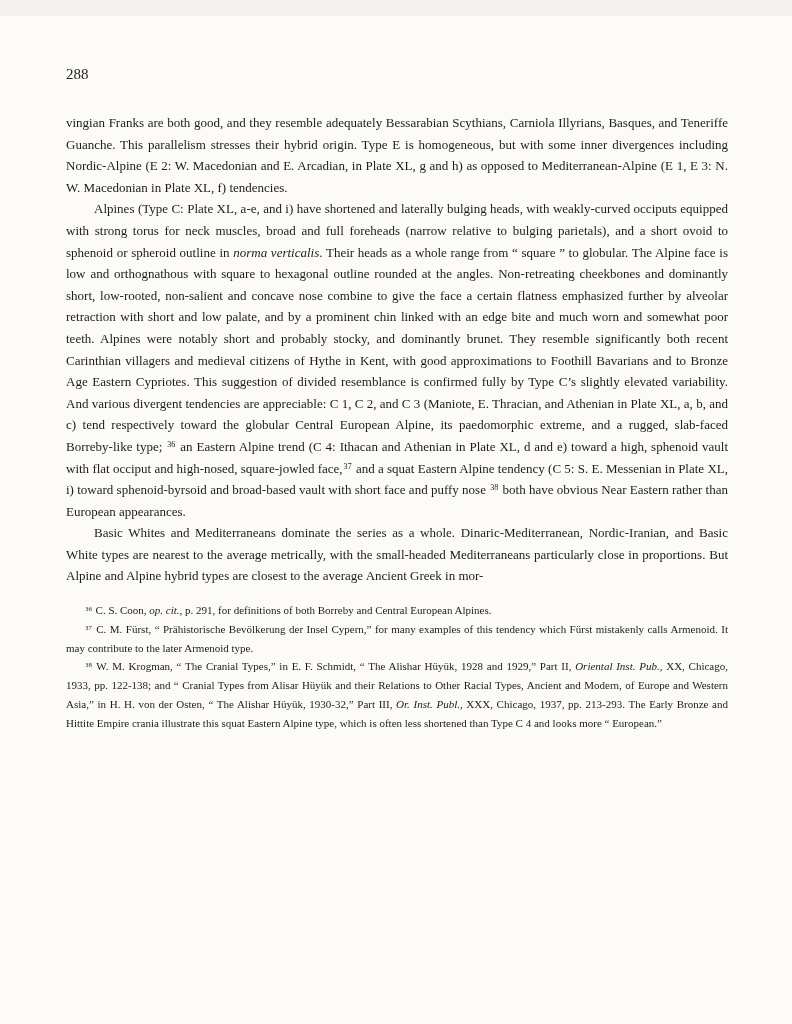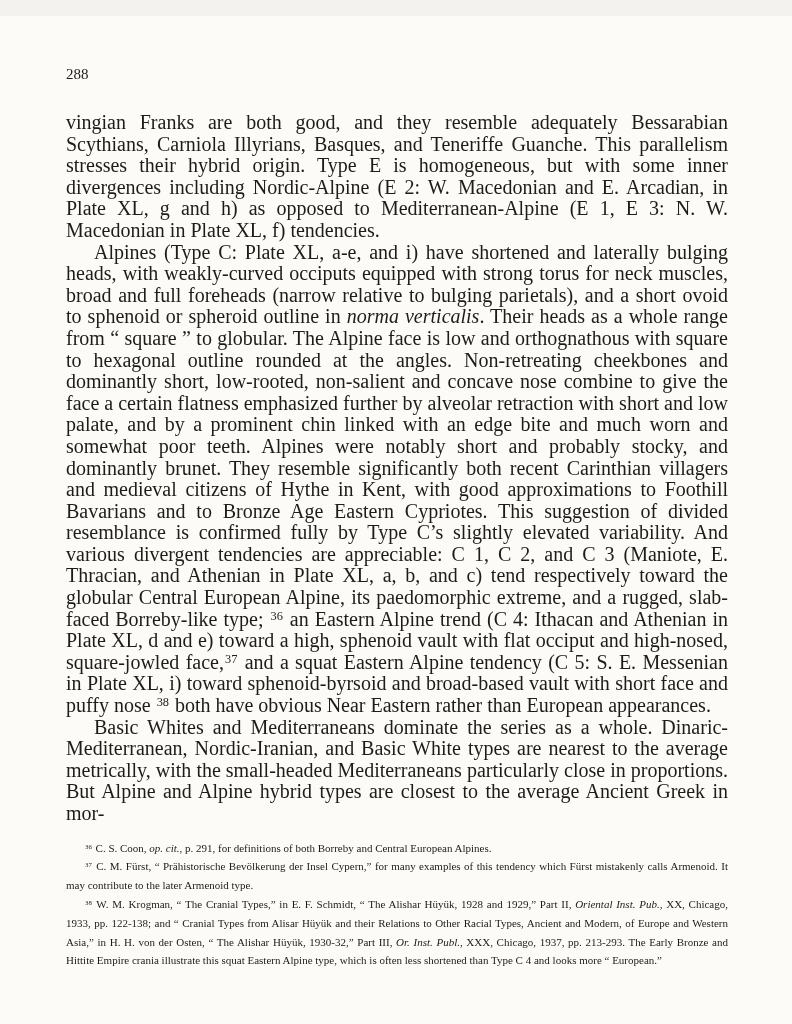--- a/index.html
+++ b/index.html
@@ -32,21 +32,21 @@
   .running-title {
     position: absolute;
     left: 0;
     right: 0;
     top: 0;
     text-align: center;
     letter-spacing: 2px;
   }
   .body-text p {
     margin: 0;
-    font-size: 20px;
+    font-size: 13px;
     line-height: 21.6px;
     text-align: justify;
   }
   .body-text p.indent { text-indent: 28px; }
   .footnotes {
     margin-top: 14px;
   }
   .footnotes p {
     margin: 0;
     font-size: 11px;

